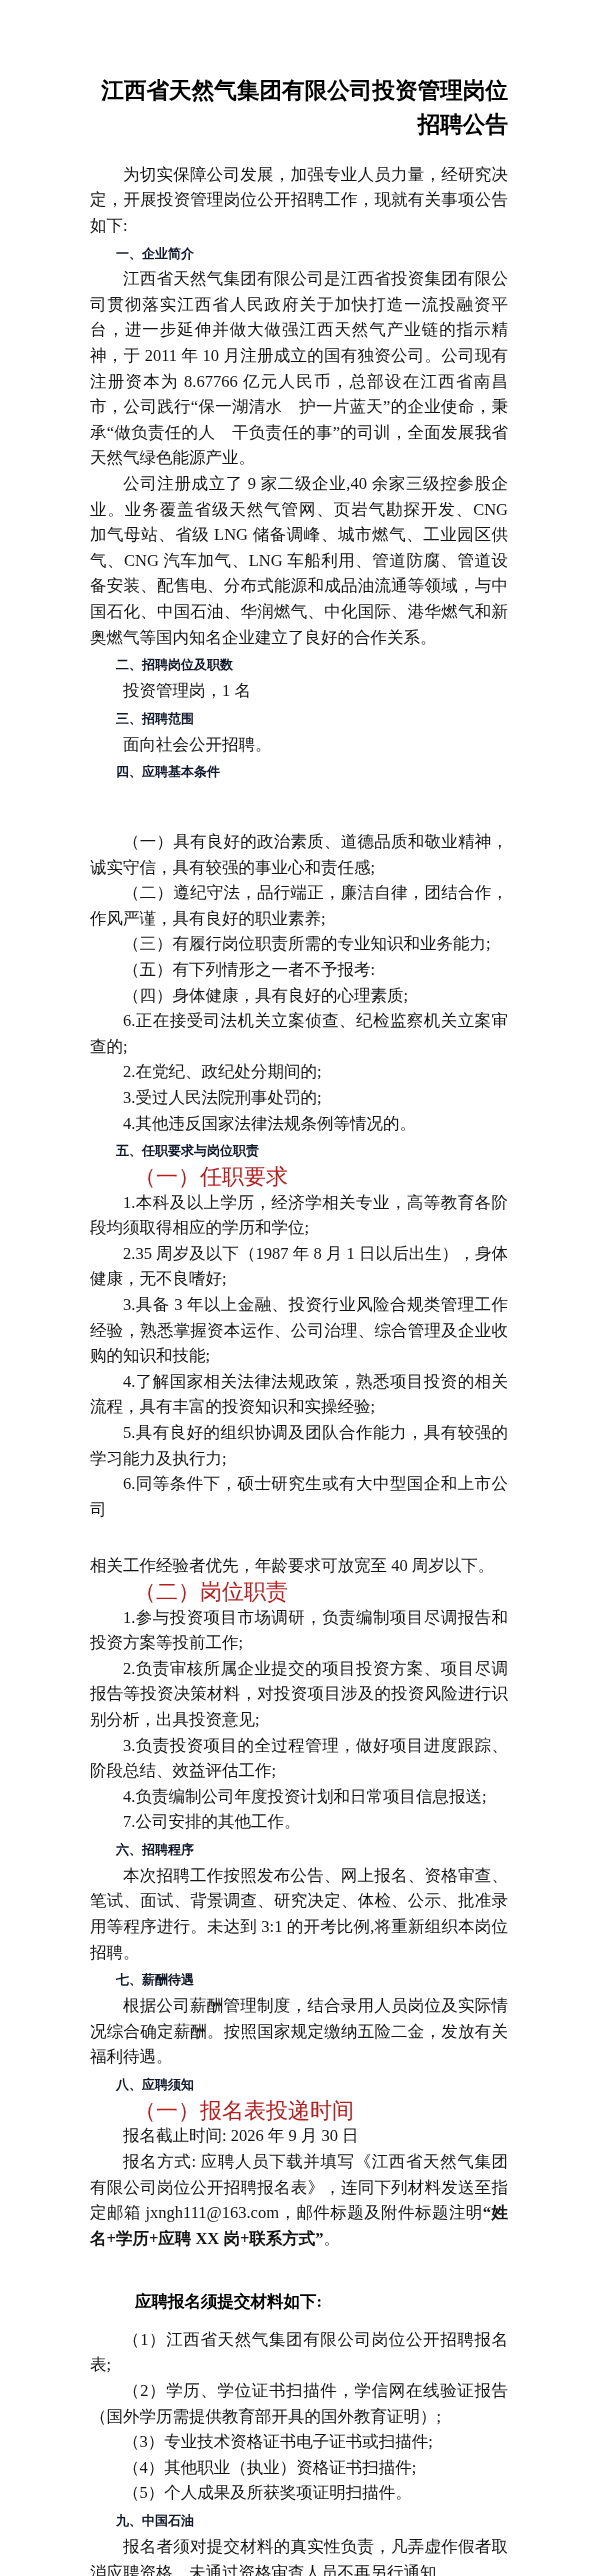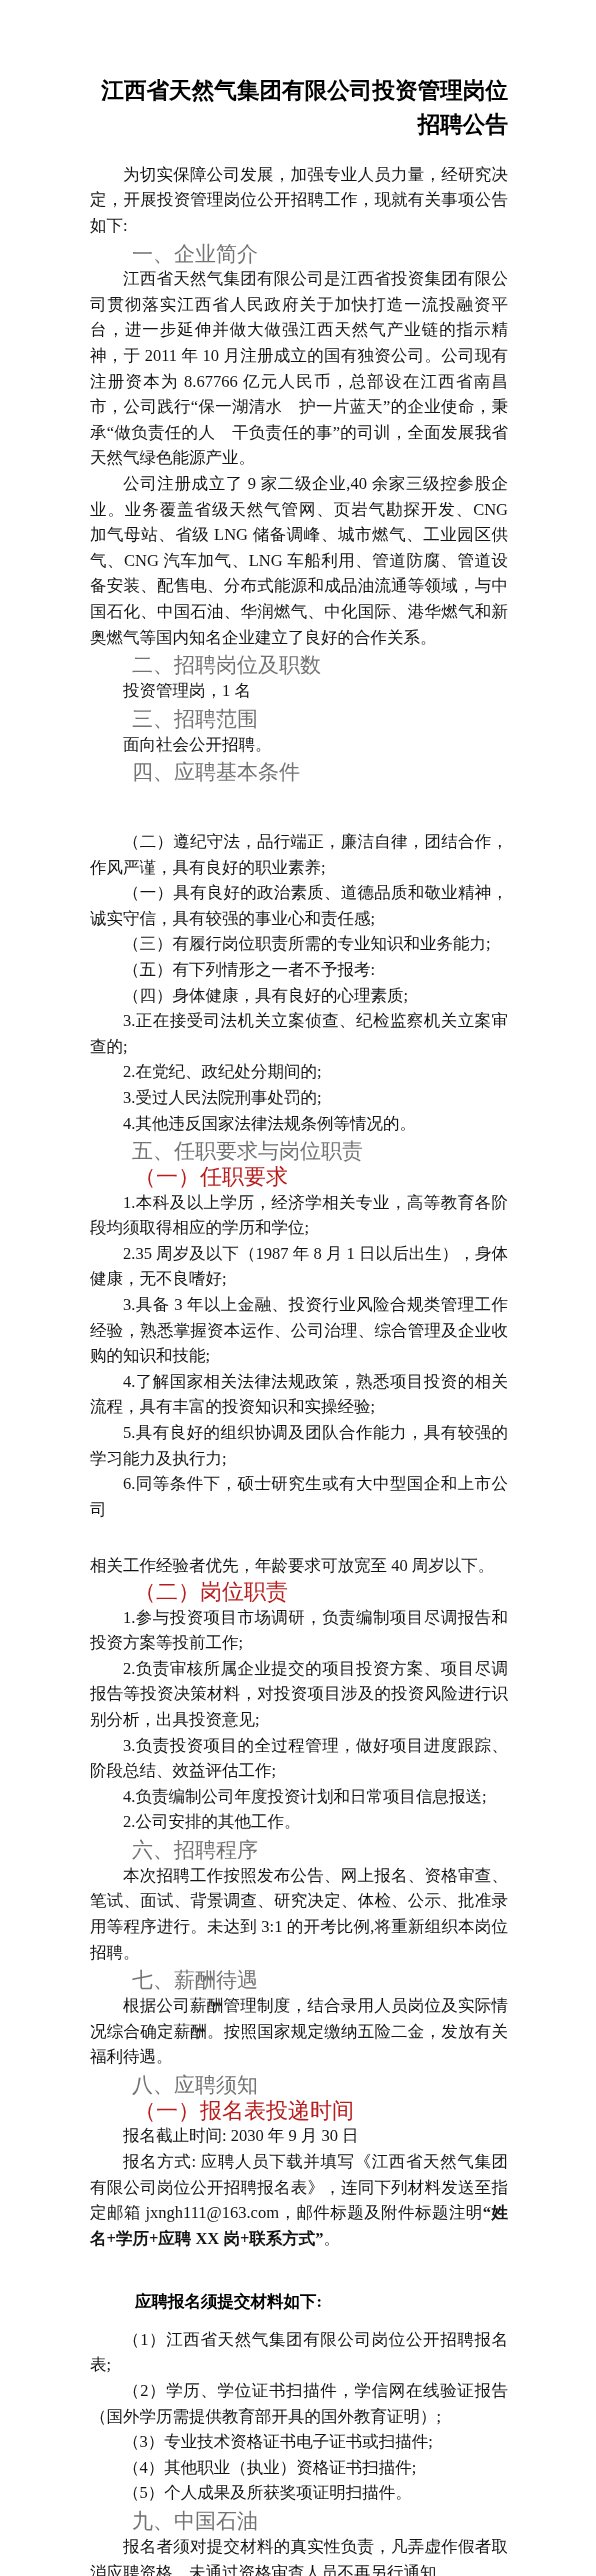--- a/index.html
+++ b/index.html
@@ -31,26 +31,26 @@
   .para {
     font-size: 16.5px;
     line-height: 25.6px;
     margin: 0;
     text-align: justify;
     color: #141414;
   }
   .indent { text-indent: 2em; }
   .sec-heading {
     font-family: "Liberation Sans", "DejaVu Sans", sans-serif;
-    font-size: 21px;
+    font-size: 13px;
     line-height: 25.6px;
-    font-weight: normal;
+    font-weight: bold;
     margin: 2.3px 0 0 0;
     text-indent: 2em;
-    color: #737373;
+    color: #0f172a;
   }
   .sub-heading {
     font-size: 22px;
     line-height: 25.6px;
     margin: 0;
     text-indent: 2em;
     color: #b91c1c;
   }
   .bold { font-weight: bold; }
   .materials-lead {
@@ -79,56 +79,56 @@
   <p class="para indent">公司注册成立了 9 家二级企业,40 余家三级控参股企业。业务覆盖省级天然气管网、页岩气勘探开发、CNG 加气母站、省级 LNG 储备调峰、城市燃气、工业园区供气、CNG 汽车加气、LNG 车船利用、管道防腐、管道设备安装、配售电、分布式能源和成品油流通等领域，与中国石化、中国石油、华润燃气、中化国际、港华燃气和新奥燃气等国内知名企业建立了良好的合作关系。</p>
 
   <h2 class="sec-heading">二、招聘岗位及职数</h2>
   <p class="para indent">投资管理岗，1 名</p>
 
   <h2 class="sec-heading">三、招聘范围</h2>
   <p class="para indent">面向社会公开招聘。</p>
 
   <h2 class="sec-heading">四、应聘基本条件</h2>
   <div class="spacer-58"></div>
+  <p class="para indent">（一）具有良好的政治素质、道德品质和敬业精神，诚实守信，具有较强的事业心和责任感;</p>
   <p class="para indent">（二）遵纪守法，品行端正，廉洁自律，团结合作，作风严谨，具有良好的职业素养;</p>
-  <p class="para indent">（一）具有良好的政治素质、道德品质和敬业精神，诚实守信，具有较强的事业心和责任感;</p>
   <p class="para indent">（三）有履行岗位职责所需的专业知识和业务能力;</p>
   <p class="para indent">（五）有下列情形之一者不予报考:</p>
   <p class="para indent">（四）身体健康，具有良好的心理素质;</p>
-  <p class="para indent">3.正在接受司法机关立案侦查、纪检监察机关立案审查的;</p>
+  <p class="para indent">6.正在接受司法机关立案侦查、纪检监察机关立案审查的;</p>
   <p class="para indent">2.在党纪、政纪处分期间的;</p>
   <p class="para indent">3.受过人民法院刑事处罚的;</p>
   <p class="para indent">4.其他违反国家法律法规条例等情况的。</p>
 
   <h2 class="sec-heading">五、任职要求与岗位职责</h2>
   <p class="sub-heading">（一）任职要求</p>
   <p class="para indent">1.本科及以上学历，经济学相关专业，高等教育各阶段均须取得相应的学历和学位;</p>
   <p class="para indent">2.35 周岁及以下（1987 年 8 月 1 日以后出生），身体健康，无不良嗜好;</p>
   <p class="para indent">3.具备 3 年以上金融、投资行业风险合规类管理工作经验，熟悉掌握资本运作、公司治理、综合管理及企业收购的知识和技能;</p>
   <p class="para indent">4.了解国家相关法律法规政策，熟悉项目投资的相关流程，具有丰富的投资知识和实操经验;</p>
   <p class="para indent">5.具有良好的组织协调及团队合作能力，具有较强的学习能力及执行力;</p>
   <p class="para indent">6.同等条件下，硕士研究生或有大中型国企和上市公司</p>
   <div class="spacer-41"></div>
   <p class="para">相关工作经验者优先，年龄要求可放宽至 40 周岁以下。</p>
   <p class="sub-heading">（二）岗位职责</p>
   <p class="para indent">1.参与投资项目市场调研，负责编制项目尽调报告和投资方案等投前工作;</p>
   <p class="para indent">2.负责审核所属企业提交的项目投资方案、项目尽调报告等投资决策材料，对投资项目涉及的投资风险进行识别分析，出具投资意见;</p>
   <p class="para indent">3.负责投资项目的全过程管理，做好项目进度跟踪、阶段总结、效益评估工作;</p>
   <p class="para indent">4.负责编制公司年度投资计划和日常项目信息报送;</p>
-  <p class="para indent">2.公司安排的其他工作。</p>
+  <p class="para indent">7.公司安排的其他工作。</p>
 
   <h2 class="sec-heading">六、招聘程序</h2>
   <p class="para indent">本次招聘工作按照发布公告、网上报名、资格审查、笔试、面试、背景调查、研究决定、体检、公示、批准录用等程序进行。未达到 3:1 的开考比例,将重新组织本岗位招聘。</p>
 
   <h2 class="sec-heading">七、薪酬待遇</h2>
   <p class="para indent">根据公司薪酬管理制度，结合录用人员岗位及实际情况综合确定薪酬。按照国家规定缴纳五险二金，发放有关福利待遇。</p>
 
   <h2 class="sec-heading">八、应聘须知</h2>
   <p class="sub-heading">（一）报名表投递时间</p>
-  <p class="para indent">报名截止时间: 2030 年 9 月 30 日</p>
+  <p class="para indent">报名截止时间: 2026 年 9 月 30 日</p>
   <p class="para indent"><span>报名方式: 应聘人员下载并填写《江西省天然气集团有限公司岗位公开招聘报名表》，连同下列材料发送至指定邮箱 jxngh111@163.com，邮件标题及附件标题注明</span><span class="bold">“姓名+学历+应聘 XX 岗+联系方式”</span><span>。</span></p>
   <div class="spacer-35"></div>
   <p class="materials-lead">应聘报名须提交材料如下:</p>
   <p class="para indent">（1）江西省天然气集团有限公司岗位公开招聘报名表;</p>
   <p class="para indent">（2）学历、学位证书扫描件，学信网在线验证报告（国外学历需提供教育部开具的国外教育证明）;</p>
   <p class="para indent">（3）专业技术资格证书电子证书或扫描件;</p>
   <p class="para indent">（4）其他职业（执业）资格证书扫描件;</p>
   <p class="para indent">（5）个人成果及所获奖项证明扫描件。</p>
 
   <h2 class="sec-heading">九、中国石油</h2>

